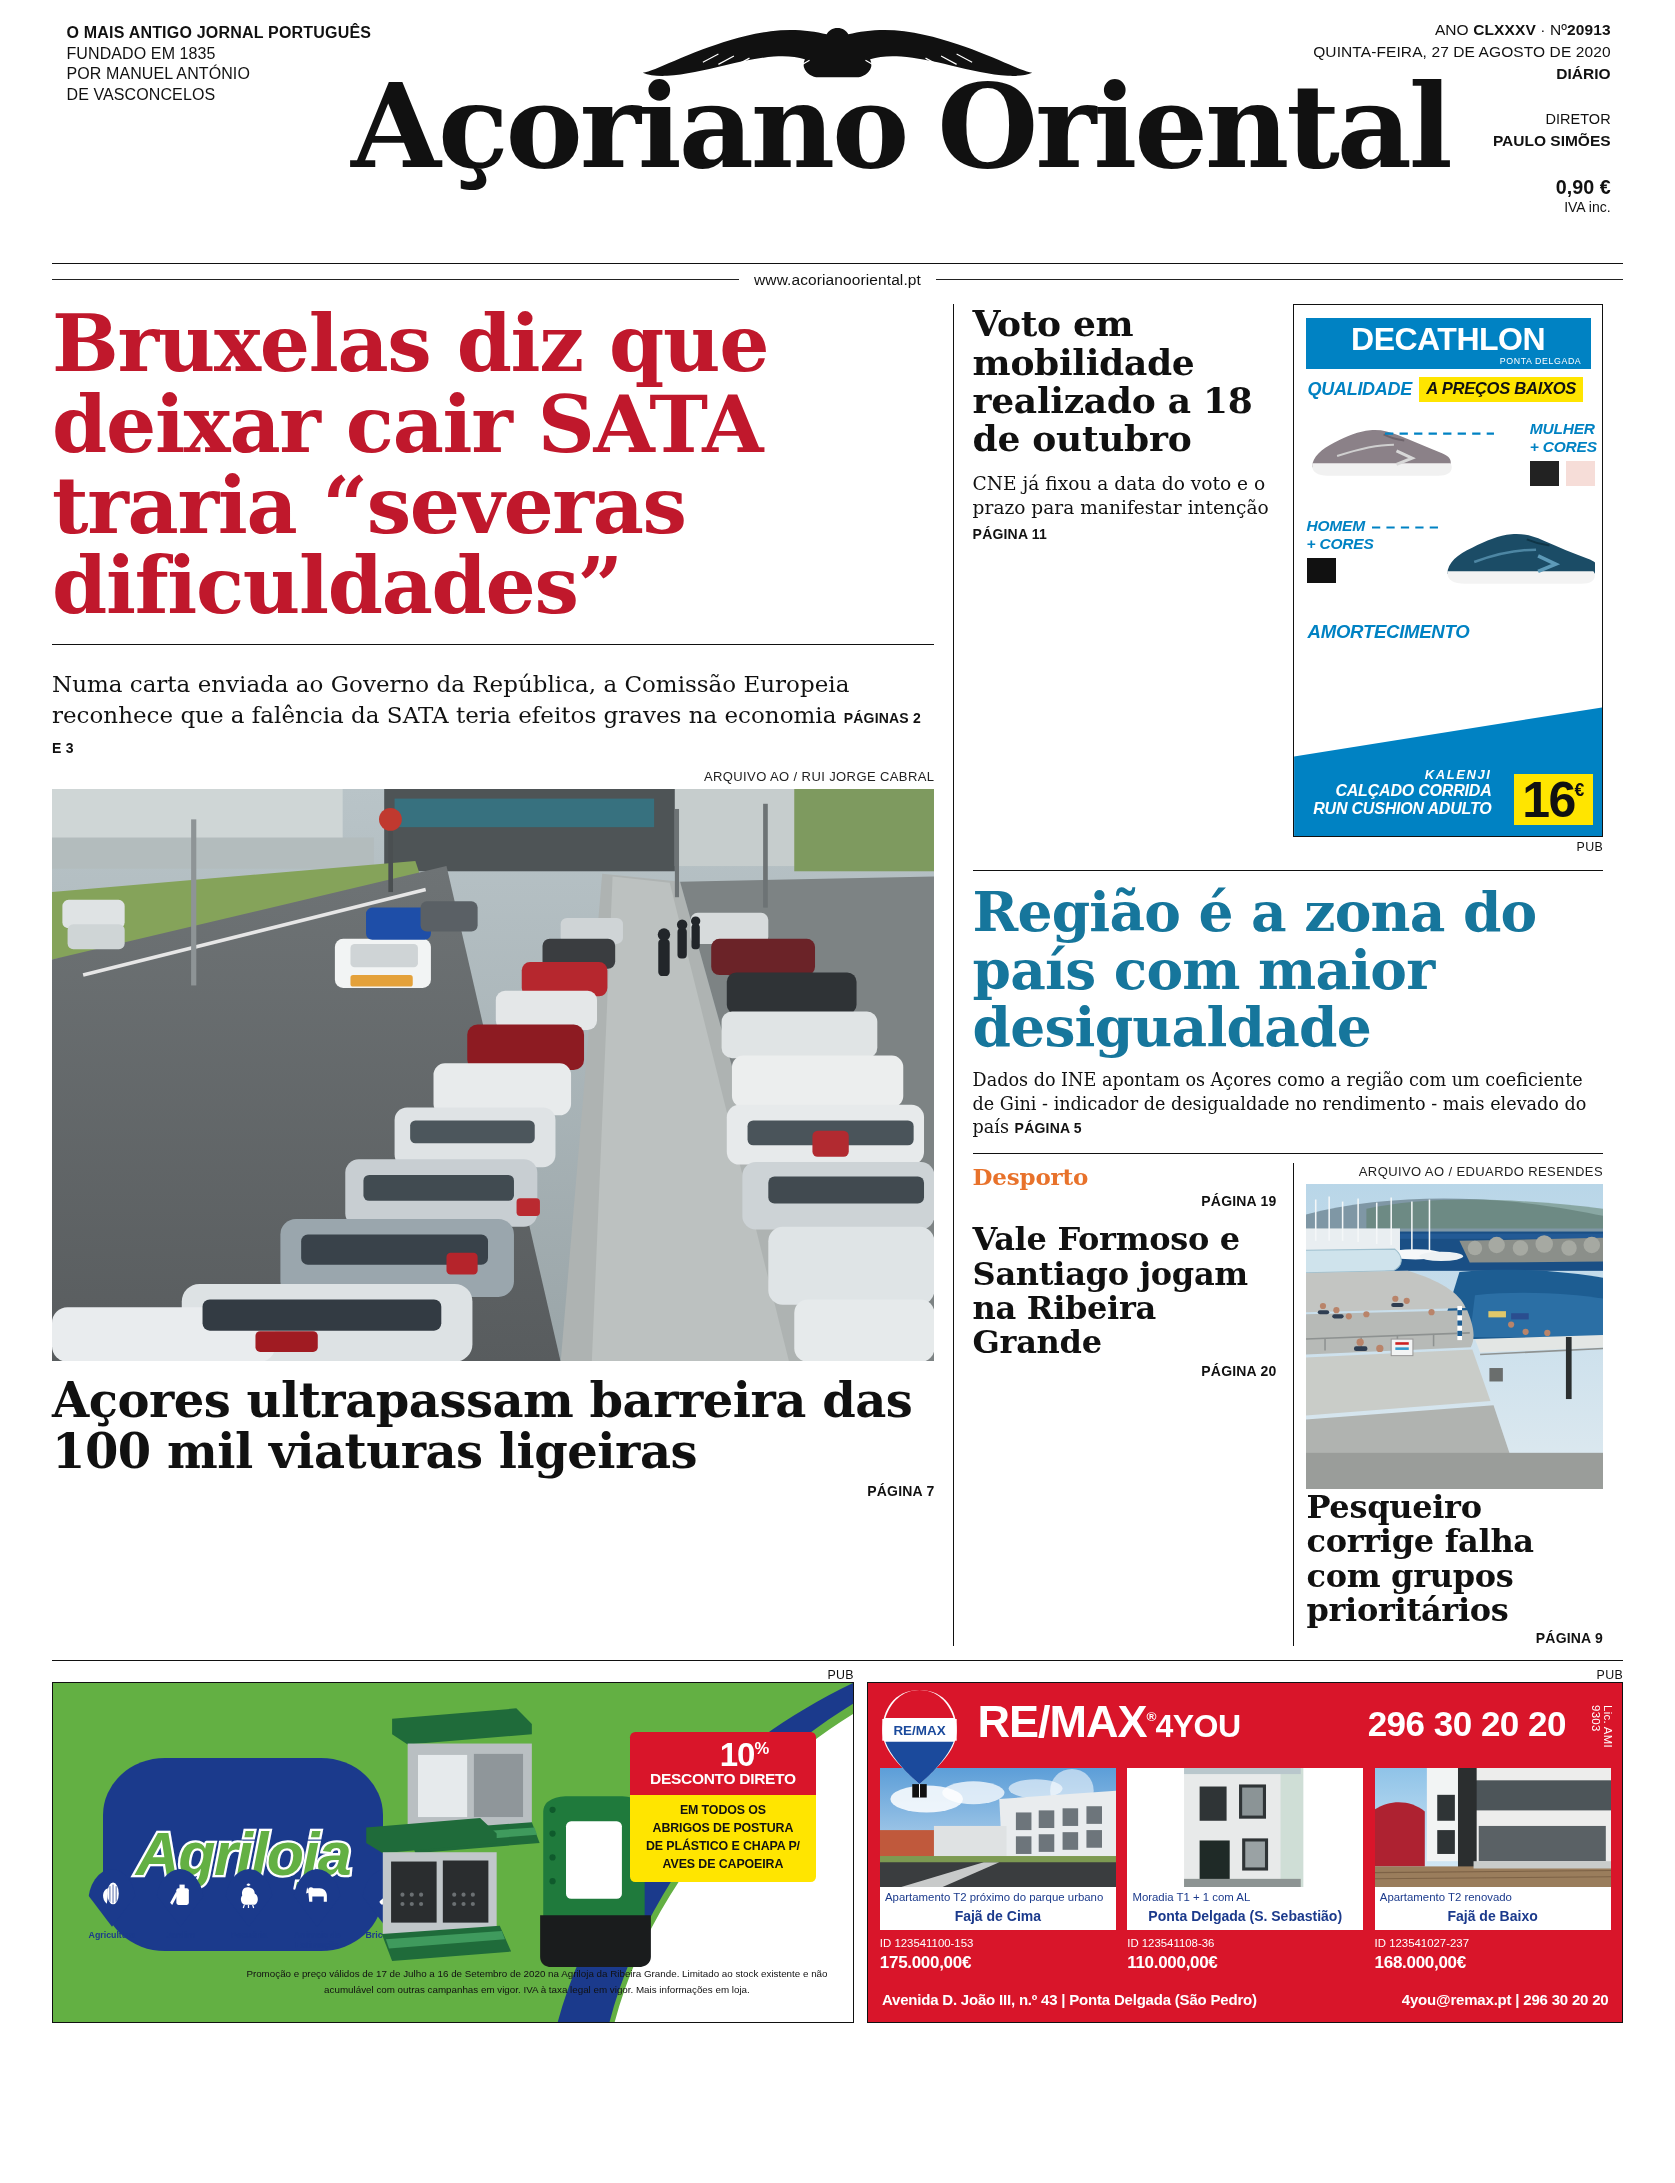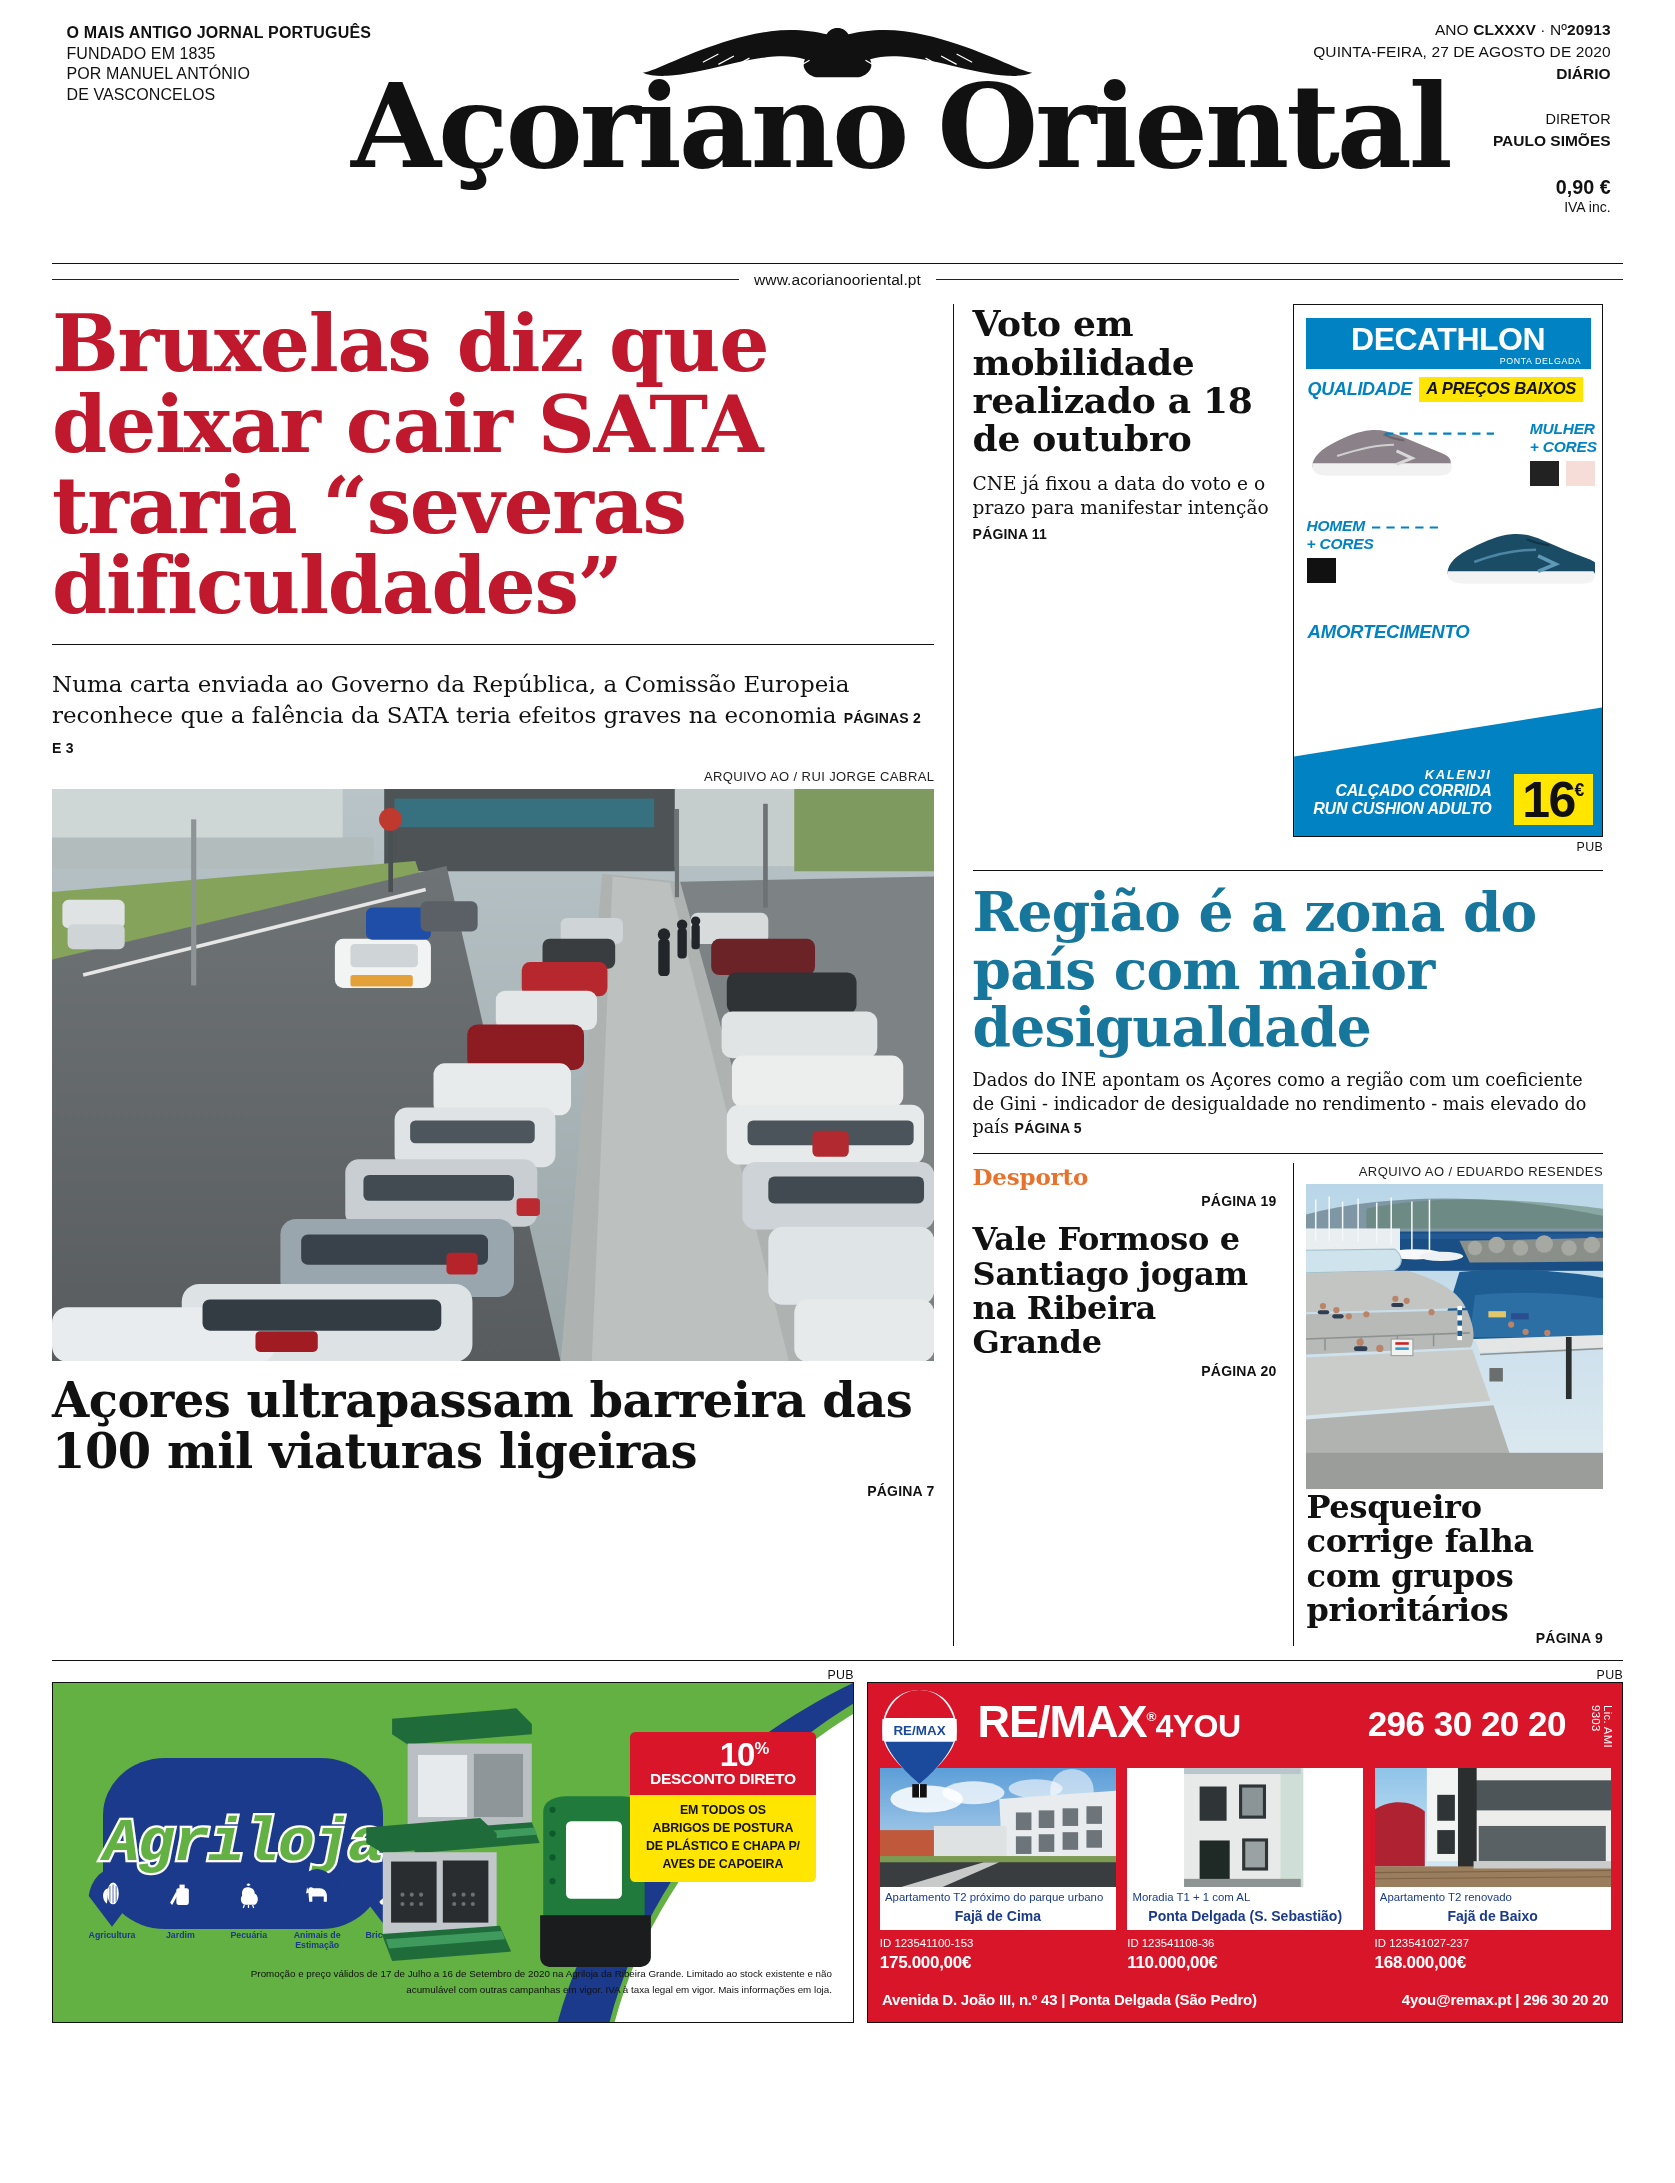--- a/index.html
+++ b/index.html
@@ -155,38 +155,38 @@
   
   .bottom-rule { border-top:1.6px solid #111; margin-top:13.5px; }
   .ads { display:flex; gap:13.5px; margin-top:4.1px; }
   .ad-agri { width:859px; }
   .ad-remax { width:771px; }
   .ad-frame { border:1px solid #111; position:relative; overflow:hidden; }
 
   
   .agri { height:339px; background:#63b043; position:relative; }
   .agri-swoosh { position:absolute; right:0; top:0; width:518px; height:100%; }
-  .agri-logo { position:absolute; left:50px; top:75px; width:280px; height:171px;
-     background:#1b3a8c; border-radius:62px/57px; display:flex; align-items:center; justify-content:center;font-family:Liberation Mono, monospace; }
+  .agri-logo { position:absolute; left:50px; top:75px; width:280px; height:193px;
+     background:#1b3a8c; border-radius:62px/57px; display:flex; align-items:center; justify-content:center; }
   .agri-logo span { font-size:61px; font-weight:bold; color:#63b043; font-style:italic;
      -webkit-text-stroke:4.7px #fff; paint-order:stroke fill; letter-spacing:-1.6px; }
   .agri-icons { position:absolute; left:31px; top:186px; display:flex; gap:12.4px; }
   .agri-ic { width:56px; text-align:center; }
   .pin { width:48px; height:58px; background:#1b3a8c; border-radius:50% 50% 50% 50%/60% 60% 40% 40%;
      position:relative; margin:0 auto; clip-path:polygon(50% 100%, 0 45%, 0 22%, 14% 4%, 50% 0, 86% 4%, 100% 22%, 100% 45%); }
   .pin svg { position:absolute; left:50%; top:13.5px; transform:translateX(-50%); }
   .agri-ic .lbl { color:#1b3a8c; font-weight:bold; font-size:8.8px; margin-top:3.1px; line-height:1.15; }
   .agri-badge { position:absolute; right:37px; top:49px; width:186px; }
   .agri-badge .red { background:#d9152a; color:#fff; text-align:center; padding:8.3px 0 6.2px 0; border-radius:5.2px 5.2px 0 0; }
   .agri-badge .red .p10 { font-size:33px; font-weight:bold; line-height:.92; letter-spacing:-1px;padding-left:42px; }
   .agri-badge .red .p10 sup { font-size:16.6px; }
   .agri-badge .red .dd { font-size:15.5px; font-weight:bold; letter-spacing:-0.3px; }
   .agri-badge .yel { background:#ffe500; color:#111; text-align:center; padding:7.2px 5.2px 8.3px 5.2px; border-radius:0 0 5.2px 5.2px;
      font-size:12.4px; font-weight:bold; line-height:1.45; letter-spacing:-0.1px; }
-  .agri-legal { position:absolute; right:21px; bottom:24px; width:590px; font-size:9.8px; color:#111; line-height:1.6; text-align:right; }
+  .agri-legal { position:absolute; right:21px; bottom:24px; width:590px; font-size:9.8px; color:#111; line-height:1.6; text-align:center; }
   .agri-prod { position:absolute; right:171px; top:15.5px; width:321px; height:295px; }
 
   
   .remax { height:339px; background:#d9152a; position:relative; }
   .rm-head { position:relative; height:85px; }
   .rm-balloon { position:absolute; left:9.3px; top:5.2px; width:83px; height:155px; z-index:5;}
   .rm-title { position:absolute; left:109px; top:16.6px; color:#fff; font-weight:bold; font-size:45px; letter-spacing:-1px; line-height:1; }
   .rm-title sup { font-size:13.5px; }
   .rm-4you { font-size:32px; letter-spacing:-0.5px; }
   .rm-phone { position:absolute; right:56px; top:21px; color:#fff; font-weight:bold; font-size:35px; letter-spacing:-0.5px; }

